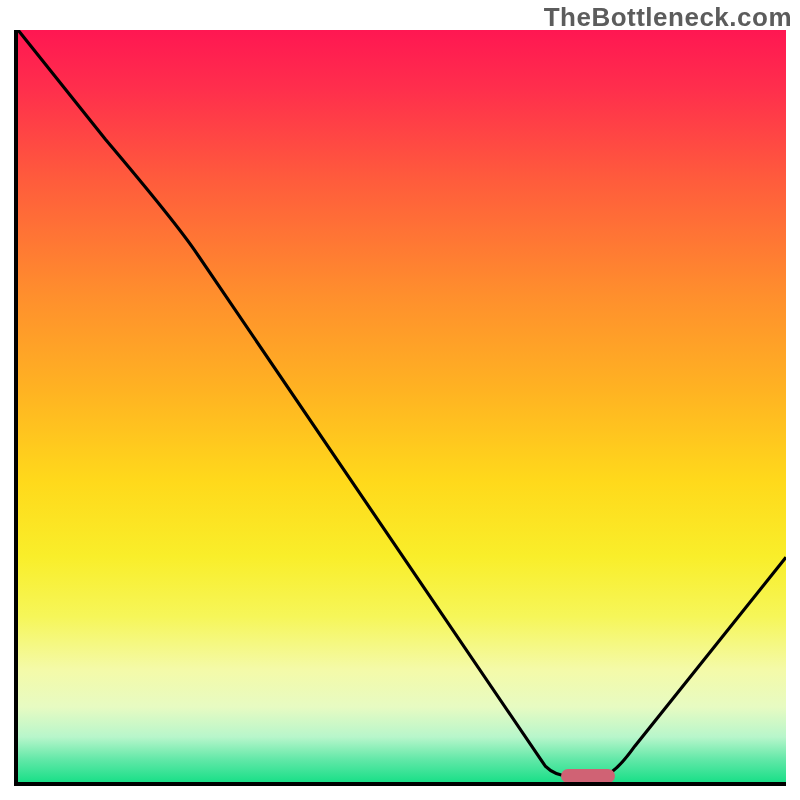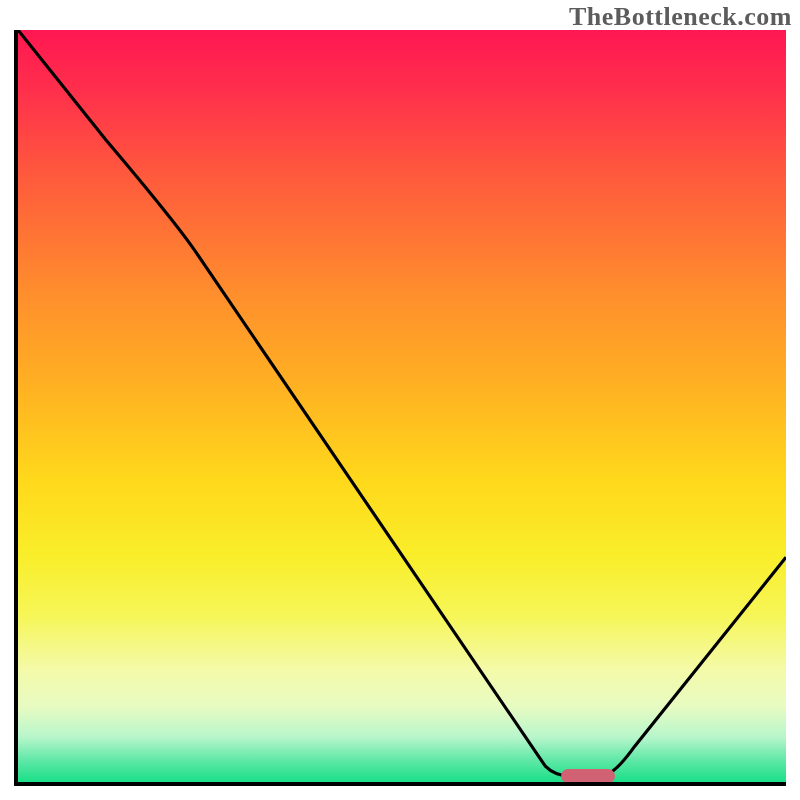--- a/index.html
+++ b/index.html
@@ -7,21 +7,20 @@
     padding: 0;
     width: 800px;
     height: 800px;
     background: #ffffff;
     font-family: Arial, Helvetica, sans-serif;
   }
   .container {
     position: relative;
     width: 800px;
     height: 800px;
-    font-family: Liberation Serif, serif;
   }
   .watermark {
     position: absolute;
     top: 2px;
     right: 8px;
     font-size: 26px;
     font-weight: 600;
     color: #5c5c5c;
     letter-spacing: 0.5px;
   }

